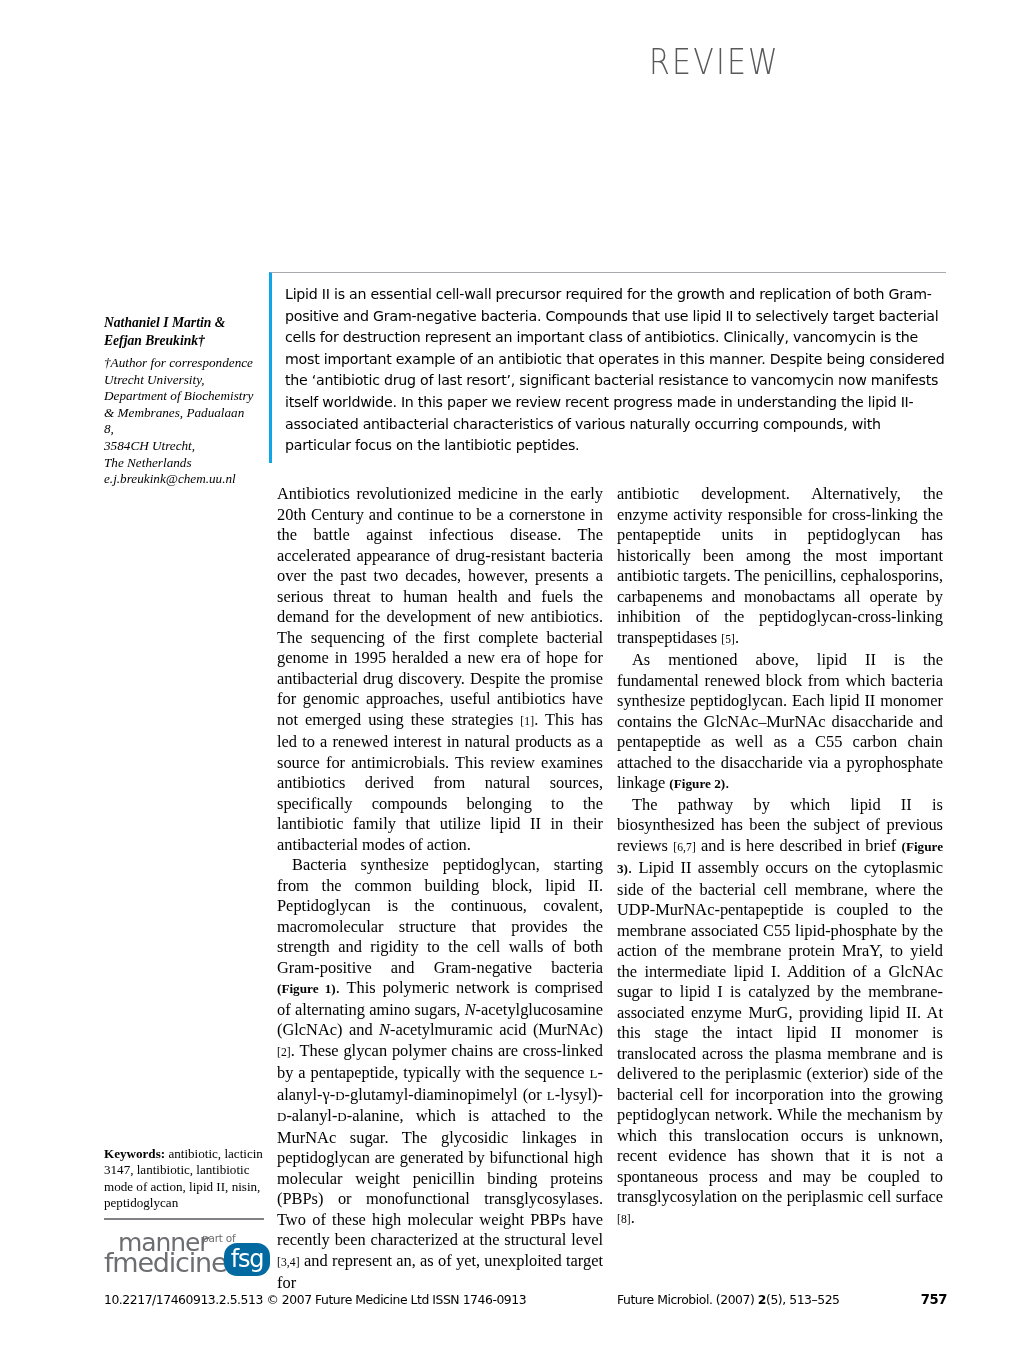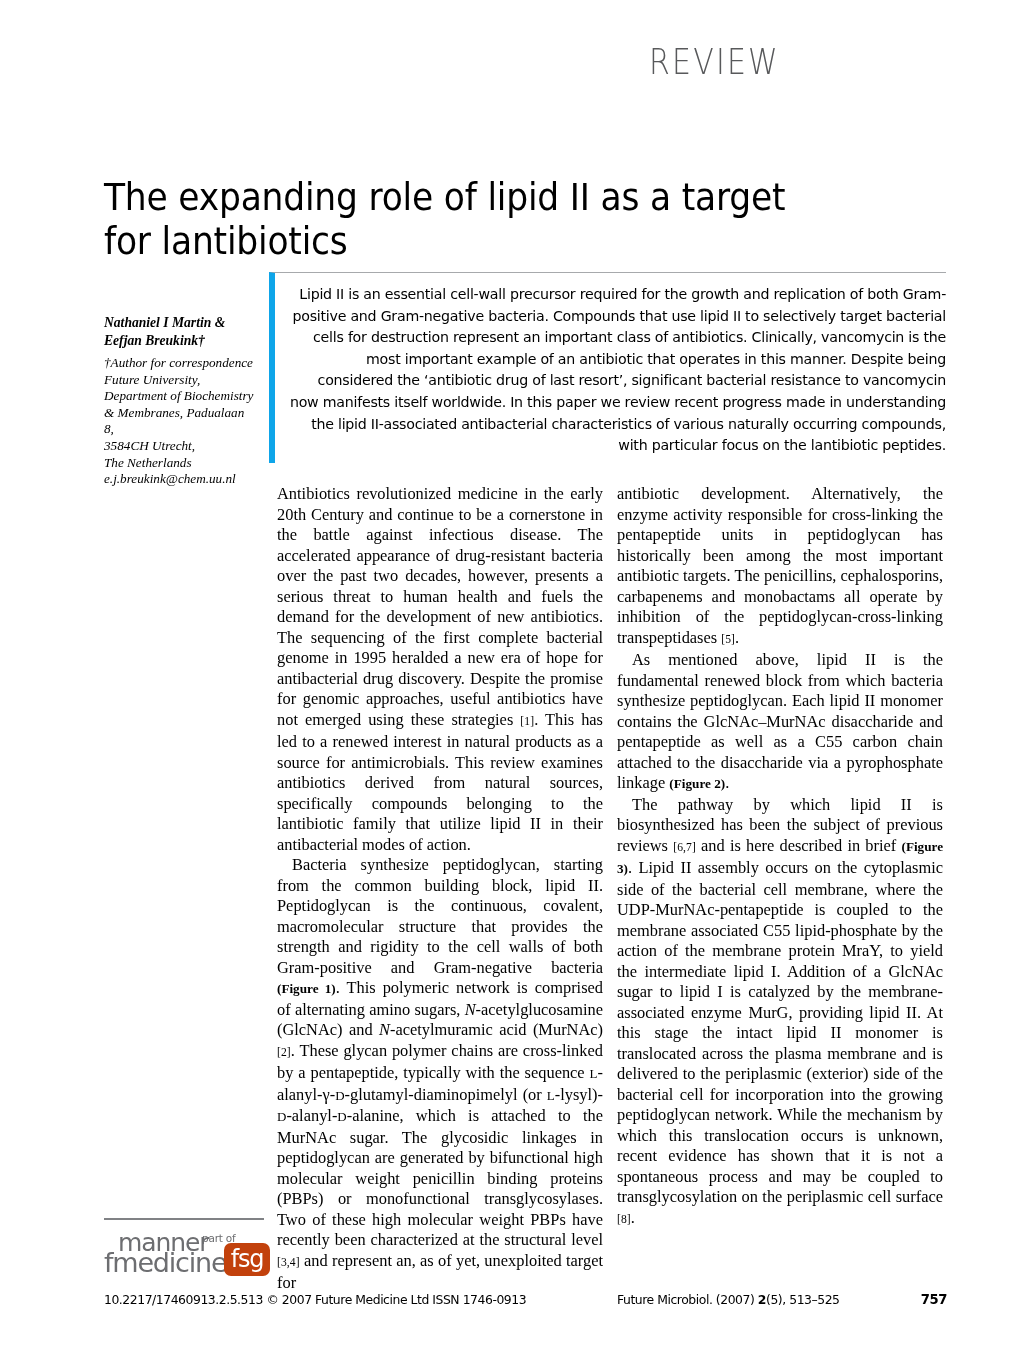--- a/index.html
+++ b/index.html
@@ -77,24 +77,23 @@
   .authors .addr { display: block; }
   .authors .addr span { display: block; }
 
   
   .abstract {
     position: absolute;
     left: 269px;
     top: 272px;
     width: 677px;
     border-top: 1px solid #a7a9ac;
-    border-left: 6px solid #0ea5e9;
+    border-left: 3px solid #0ea5e9;
     padding: 11px 0 6px 13px;
     box-sizing: border-box;
-    text-align: right;
   }
   .abstract p {
     margin: 0;
     font-family: "DejaVu Sans", sans-serif;
     font-size: 14.2px;
     line-height: 21.6px;
     letter-spacing: -0.25px;
     color: #000;
   }
 
@@ -186,22 +185,22 @@
     font-size: 10.5px;
     color: #6d6e71;
     letter-spacing: -0.2px;
   }
   .fsg-box {
     position: absolute;
     left: 120px;
     top: 13px;
     width: 46px;
     height: 33px;
-    background: #c2410c;
-    border-radius: 7px;
+    background: #0369a1;
+    border-radius: 13px;
   }
   .fsg-text {
     position: absolute;
     left: 0;
     top: 1px;
     width: 46px;
     text-align: center;
     font-family: "DejaVu Sans", sans-serif;
     font-size: 24px;
     color: #ffffff;
@@ -238,30 +237,26 @@
     font-size: 13.2px;
   }
 </style>
 </head>
 <body>
 
 <div class="page">
 
   <div class="review-head">REVIEW</div>
 
-  <h1 class="title">
-    <span class="tline">The expanding role of lipid II as a target</span>
-    <span class="tline">for lantibiotics</span>
-  </h1>
 
   <div class="authors">
     <span class="names">Nathaniel I Martin &amp; Eefjan Breukink†</span>
     <span class="addr">
       <span>†Author for correspondence</span>
-      <span>Future University,</span>
+      <span>Utrecht University,</span>
       <span>Department of Biochemistry</span>
       <span>&amp; Membranes, Padualaan 8,</span>
       <span>3584CH Utrecht,</span>
       <span>The Netherlands</span>
       <span>e.j.breukink@chem.uu.nl</span>
     </span>
   </div>
 
   <div class="abstract">
     <p>Lipid II is an essential cell-wall precursor required for the growth and replication of both Gram-positive and Gram-negative bacteria. Compounds that use lipid II to selectively target bacterial cells for destruction represent an important class of antibiotics. Clinically, vancomycin is the most important example of an antibiotic that operates in this manner. Despite being considered the ‘antibiotic drug of last resort’, significant bacterial resistance to vancomycin now manifests itself worldwide. In this paper we review recent progress made in understanding the lipid II-associated antibacterial characteristics of various naturally occurring compounds, with particular focus on the lantibiotic peptides.</p>
@@ -271,20 +266,21 @@
     <p><span>Antibiotics revolutionized medicine in the early 20th Century and continue to be a cornerstone in the battle against infectious disease. The accelerated appearance of drug-resistant bacteria over the past two decades, however, presents a serious threat to human health and fuels the demand for the development of new antibiotics. The sequencing of the first complete bacterial genome in 1995 heralded a new era of hope for antibacterial drug discovery. Despite the promise for genomic approaches, useful antibiotics have not emerged using these strategies </span><span class="ref">[1]</span><span>. This has led to a renewed interest in natural products as a source for antimicrobials. This review examines antibiotics derived from natural sources, specifically compounds belonging to the lantibiotic family that utilize lipid II in their antibacterial modes of action.</span></p>
     <p><span>Bacteria synthesize peptidoglycan, starting from the common building block, lipid II. Peptidoglycan is the continuous, covalent, macromolecular structure that provides the strength and rigidity to the cell walls of both Gram-positive and Gram-negative bacteria </span><span class="figref">(Figure 1)</span><span>. This polymeric network is comprised of alternating amino sugars, </span><span class="ital">N</span><span>-acetylglucosamine (GlcNAc) and </span><span class="ital">N</span><span>-acetylmuramic acid (MurNAc) </span><span class="ref">[2]</span><span>. These glycan polymer chains are cross-linked by a pentapeptide, typically with the sequence </span><span class="sc">L</span><span>-alanyl-γ-</span><span class="sc">D</span><span>-glutamyl-diaminopimelyl (or </span><span class="sc">L</span><span>-lysyl)-</span><span class="sc">D</span><span>-alanyl-</span><span class="sc">D</span><span>-alanine, which is attached to the MurNAc sugar. The glycosidic linkages in peptidoglycan are generated by bifunctional high molecular weight penicillin binding proteins (PBPs) or monofunctional transglycosylases. Two of these high molecular weight PBPs have recently been characterized at the structural level </span><span class="ref">[3,4]</span><span> and represent an, as of yet, unexploited target for</span></p>
   </div>
 
   <div class="col col-right">
     <p><span>antibiotic development. Alternatively, the enzyme activity responsible for cross-linking the pentapeptide units in peptidoglycan has historically been among the most important antibiotic targets. The penicillins, cephalosporins, carbapenems and monobactams all operate by inhibition of the peptidoglycan-cross-linking transpeptidases </span><span class="ref">[5]</span><span>.</span></p>
     <p><span>As mentioned above, lipid II is the fundamental renewed block from which bacteria synthesize peptidoglycan. Each lipid II monomer contains the GlcNAc–MurNAc disaccharide and pentapeptide as well as a C55 carbon chain attached to the disaccharide via a pyrophosphate linkage </span><span class="figref">(Figure 2)</span><span>.</span></p>
     <p><span>The pathway by which lipid II is biosynthesized has been the subject of previous reviews </span><span class="ref">[6,7]</span><span> and is here described in brief </span><span class="figref">(Figure 3)</span><span>. Lipid II assembly occurs on the cytoplasmic side of the bacterial cell membrane, where the UDP-MurNAc-pentapeptide is coupled to the membrane associated C55 lipid-phosphate by the action of the membrane protein MraY, to yield the intermediate lipid I. Addition of a GlcNAc sugar to lipid I is catalyzed by the membrane-associated enzyme MurG, providing lipid II. At this stage the intact lipid II monomer is translocated across the plasma membrane and is delivered to the periplasmic (exterior) side of the bacterial cell for incorporation into the growing peptidoglycan network. While the mechanism by which this translocation occurs is unknown, recent evidence has shown that it is not a spontaneous process and may be coupled to transglycosylation on the periplasmic cell surface </span><span class="ref">[8]</span><span>.</span></p>
   </div>
 
+  <div class="keywords"><b>Keywords:</b><span> antibiotic, lacticin 3147, lantibiotic, lantibiotic mode of action, lipid II, nisin, peptidoglycan</span></div>
 
   <div class="logo-block">
     <div class="logo-rule"></div>
     <div class="logo-row">
       <span class="fm-word fm-medicine"><span>f</span><span>medicine</span></span>
       <span class="fm-word fm-future">manner</span>
       <span class="fm-partof">part of</span>
       <span class="fsg-box">
         <span class="fsg-text">fsg</span>
       </span>

